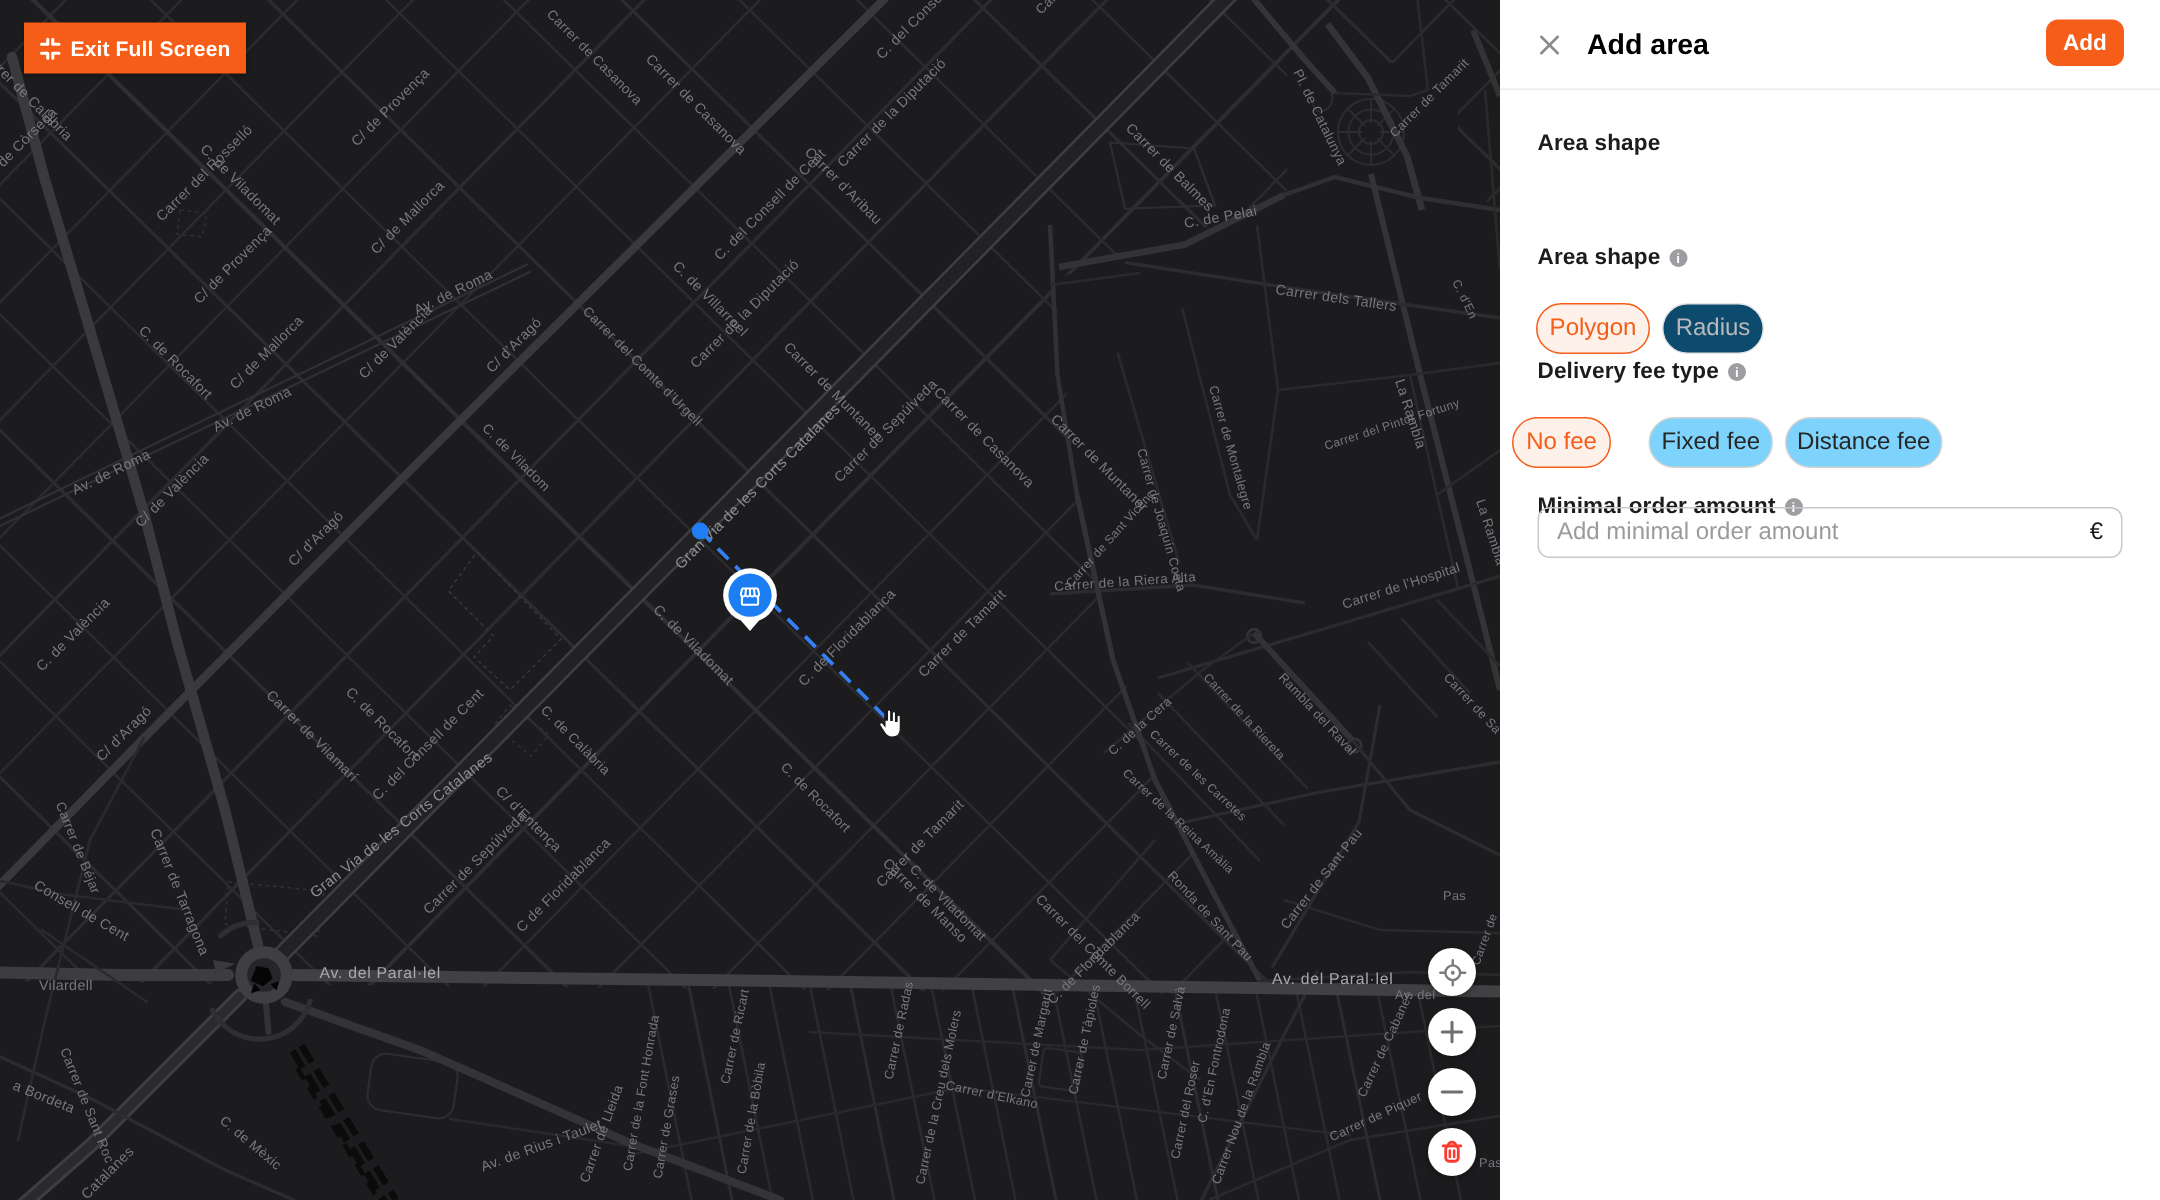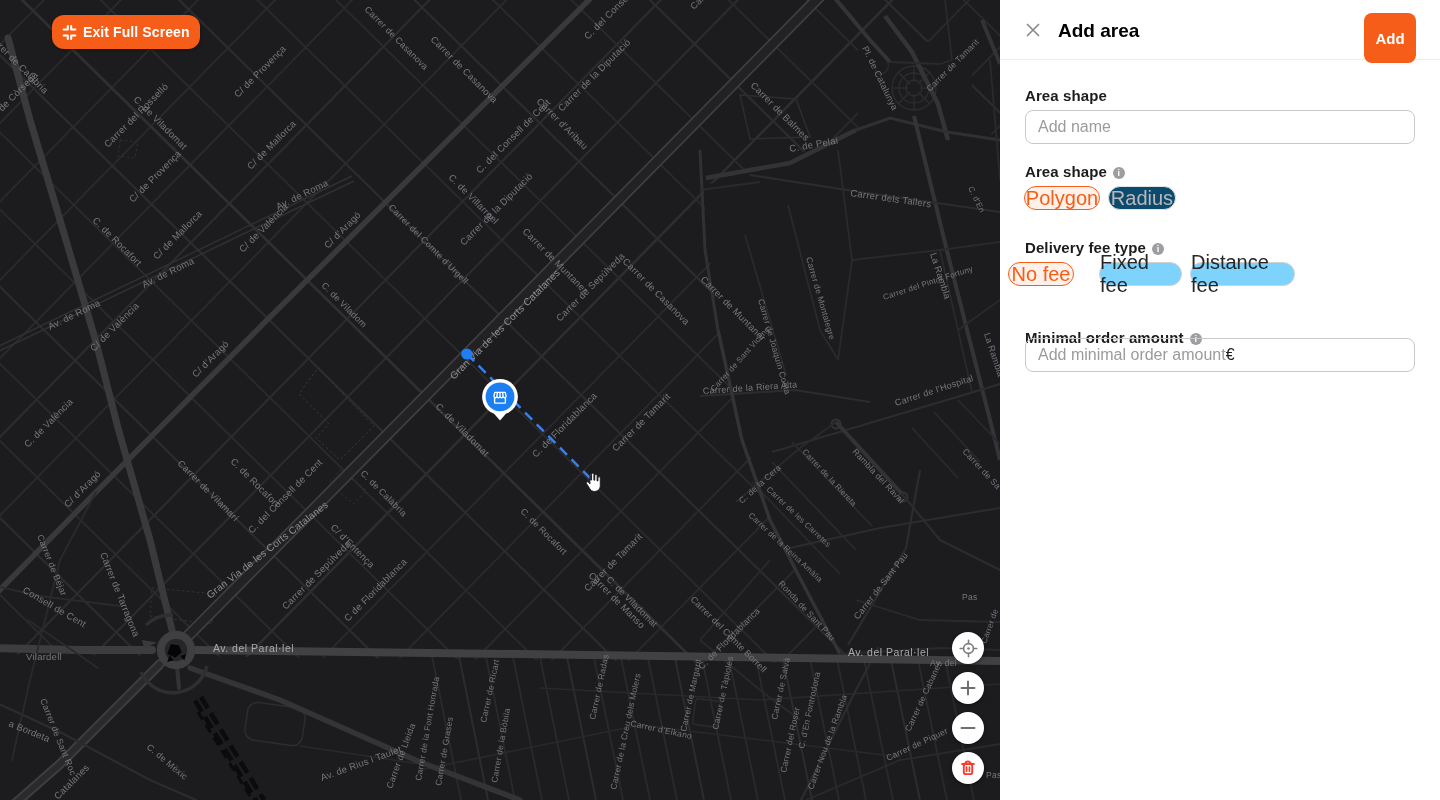--- a/index.html
+++ b/index.html
@@ -1,26 +1,26 @@
 <!DOCTYPE html>
 <html><head><meta charset="utf-8">
 <style>
 *{margin:0;padding:0;box-sizing:border-box;}
 html,body{width:1440px;height:800px;overflow:hidden;font-family:"Liberation Sans",sans-serif;background:#fff;}
 #map{position:absolute;left:0;top:0;width:1000px;height:800px;background:#1c1c1e;overflow:hidden;}
-#exitbtn{position:absolute;left:16px;top:15px;height:34px;background:#f65d18;border-radius:12px;display:flex;align-items:center;padding:0 10px;gap:6px;color:#fff;font-size:14px;font-weight:700;letter-spacing:.1px;box-shadow:0 1px 3px rgba(0,0,0,.35);margin-left:36px;}
+#exitbtn{position:absolute;left:16px;top:15px;height:34px;background:#f65d18;border-radius:0;display:flex;align-items:center;padding:0 10px;gap:6px;color:#fff;font-size:14px;font-weight:700;letter-spacing:.1px;box-shadow:0 1px 3px rgba(0,0,0,.35);}
 .ctl{position:absolute;left:952px;width:32px;height:32px;border-radius:50%;background:#fff;box-shadow:0 1px 4px rgba(0,0,0,.4);display:flex;align-items:center;justify-content:center;}
 #panel{position:absolute;left:1000px;top:0;width:440px;height:800px;background:#fff;}
 #phead{position:absolute;left:0;top:0;width:440px;height:60px;border-bottom:1px solid #ececec;}
 #xicon{position:absolute;left:26px;top:23px;}
 #ptitle{position:absolute;left:58px;top:20px;font-size:19px;font-weight:700;color:#000000;}
-#addbtn{position:absolute;left:364px;top:13px;width:52px;height:50px;background:#f65d18;border-radius:8px;color:#fff;font-size:15px;font-weight:700;display:flex;align-items:center;justify-content:center;}
+#addbtn{position:absolute;left:364px;top:13px;width:52px;height:31px;background:#f65d18;border-radius:8px;color:#fff;font-size:15px;font-weight:700;display:flex;align-items:center;justify-content:center;}
 .lbl{position:absolute;left:25px;font-size:15px;font-weight:700;color:#1c1c1c;letter-spacing:.1px;}
 .inp{position:absolute;left:25px;width:390px;height:34px;border:1px solid #c9c9c9;border-radius:8px;display:flex;align-items:center;padding:0 12px;font-size:16px;color:#9b9b9b;}
-.pill{position:absolute;height:24px;border-radius:17px;display:flex;align-items:center;justify-content:center;font-size:20px;}
+.pill{position:absolute;height:34px;border-radius:17px;display:flex;align-items:center;justify-content:center;font-size:16px;margin-top:16px;}
 .pill.act{background:#fdf1e9;border:1px solid #f65d18;color:#f65d18;}
 .pill.dis{background:#0c4a6e;border:1px solid #e4e4e4;color:#b9b9b9;}
 .pill.nrm{background:#7dd3fc;border:1px solid #d2d2d2;color:#262626;}
 .info{display:inline-block;width:12px;height:12px;border-radius:50%;background:#9e9ea2;color:#fff;font-size:9px;font-weight:700;text-align:center;line-height:12px;vertical-align:1px;margin-left:6px;font-style:normal;}
 </style></head>
 <body>
 <div id="map"><svg width="1000" height="800" viewBox="0 0 1000 800" font-family="Liberation Sans, sans-serif">
       <rect width="1000" height="800" fill="#1c1c1e"></rect>
       <line x1="-30.0" y1="-3.4" x2="-3.9" y2="-30.0" stroke="#2b2b2e" stroke-width="1.8"></line>
       <line x1="-30.0" y1="75.1" x2="73.2" y2="-30.0" stroke="#2b2b2e" stroke-width="1.8"></line>
@@ -334,26 +334,25 @@
     </div>
 </div>
 <div id="panel">
 <div id="phead"></div>
 <div id="xicon"><svg width="14" height="14" viewBox="0 0 14 14" stroke="#8a8a8a" stroke-width="1.7" stroke-linecap="round">
         <path d="M1.5 1.5 12.5 12.5 M12.5 1.5 1.5 12.5"></path>
       </svg></div>
 <div id="ptitle">Add area</div>
 <div id="addbtn">Add</div>
 <div class="lbl" style="top:87px">Area shape</div>
-<div class="inp" style="top:110px">Add name</div>
 <div class="lbl" style="top:163px">Area shape<span class="info">i</span></div>
 <div class="pill act" style="left:24px;top:186px;width:76px">Polygon</div>
 <div class="pill dis" style="left:108px;top:186px;width:68px">Radius</div>
 <div class="lbl" style="top:239px">Delivery fee type<span class="info">i</span></div>
 <div class="pill act" style="left:8px;top:262px;width:66px">No fee</div>
 <div class="pill nrm" style="left:99px;top:262px;width:83px">Fixed fee</div>
 <div class="pill nrm" style="left:190px;top:262px;width:105px">Distance fee</div>
 <div class="lbl" style="top:329px">Minimal order amount<span class="info">i</span></div>
-<div class="inp" style="top:338px;justify-content:flex-start">
+<div class="inp" style="top:338px;justify-content:space-between">
       <span>Add minimal order amount</span>
       <span style="color:#1b1b1b">€</span>
     </div>
 </div>
 
 </body></html>

